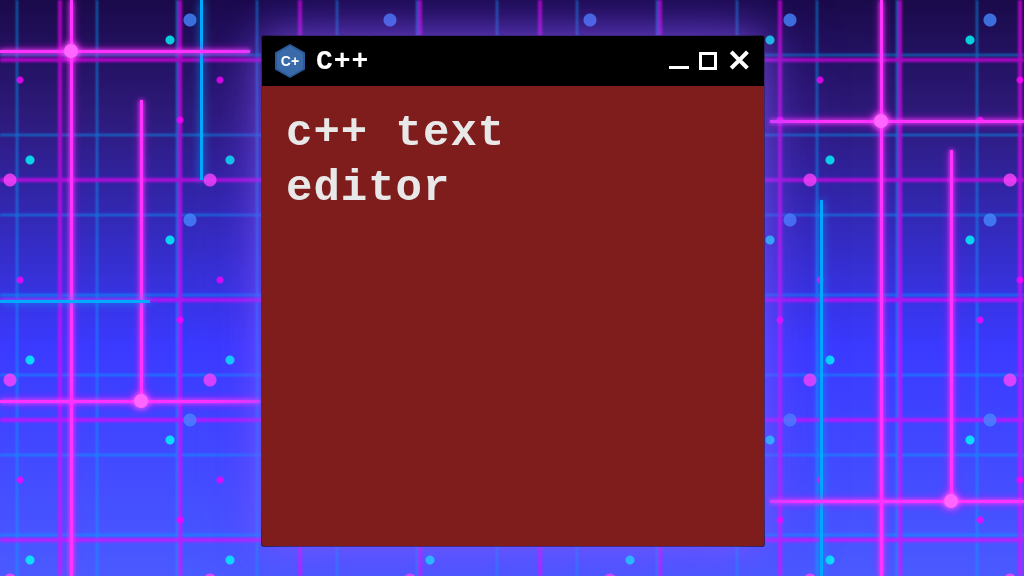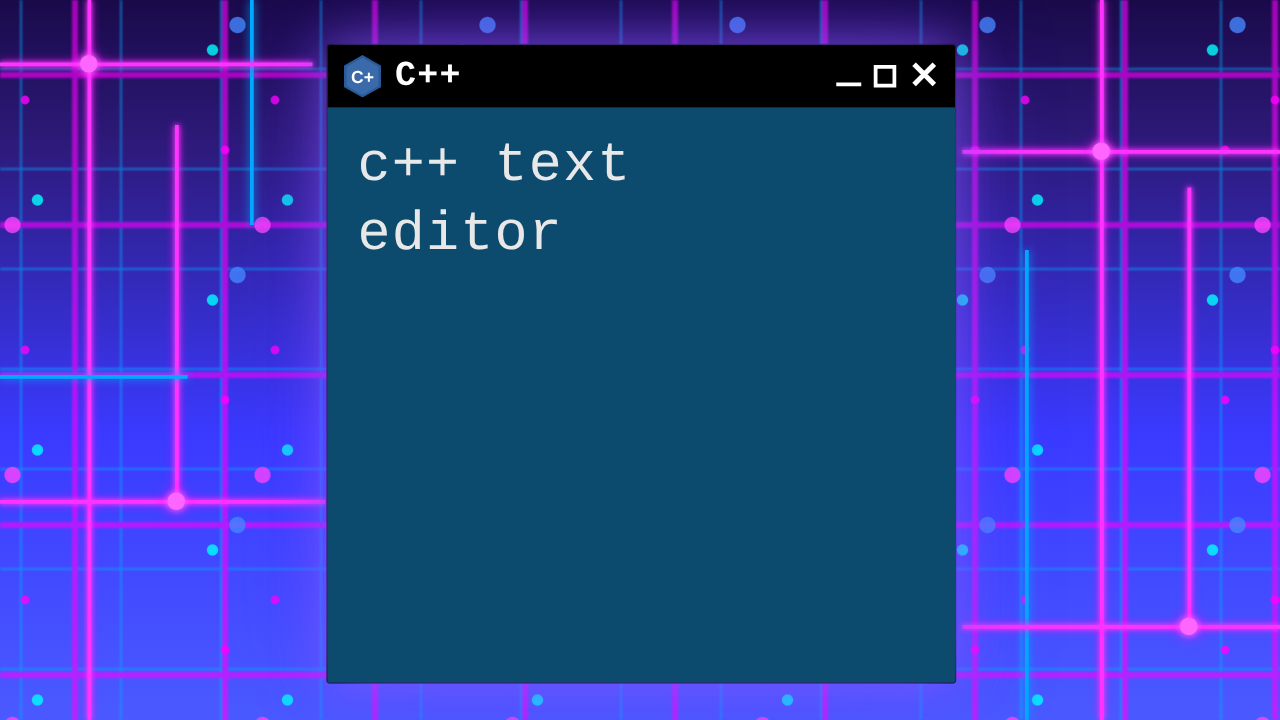--- a/index.html
+++ b/index.html
@@ -196,21 +196,22 @@
     }
     
     .ctrl-close {
       font-size: 30px;
       font-weight: bold;
     }
     
     .editor-body {
       padding: 20px 24px;
       height: calc(100% - 50px);
-      background: #0c4a6e;
+      background: #7f1d1d;
+      font-weight: bold;
     }
     
     .editor-text {
       color: #e8e8e8;
       font-size: 44px;
       line-height: 1.25;
       font-family: 'Courier New', monospace;
       white-space: pre-line;
       letter-spacing: 1px;
     }

